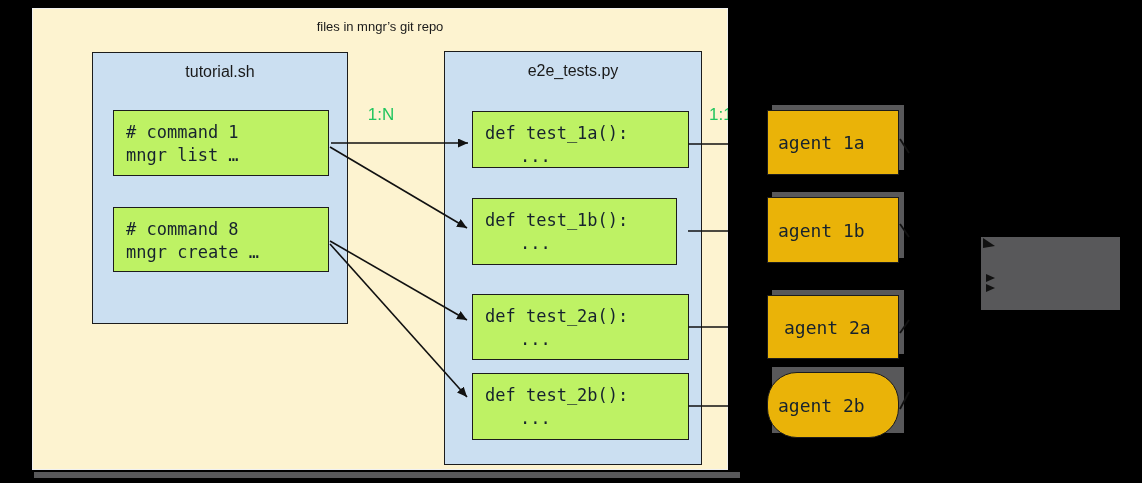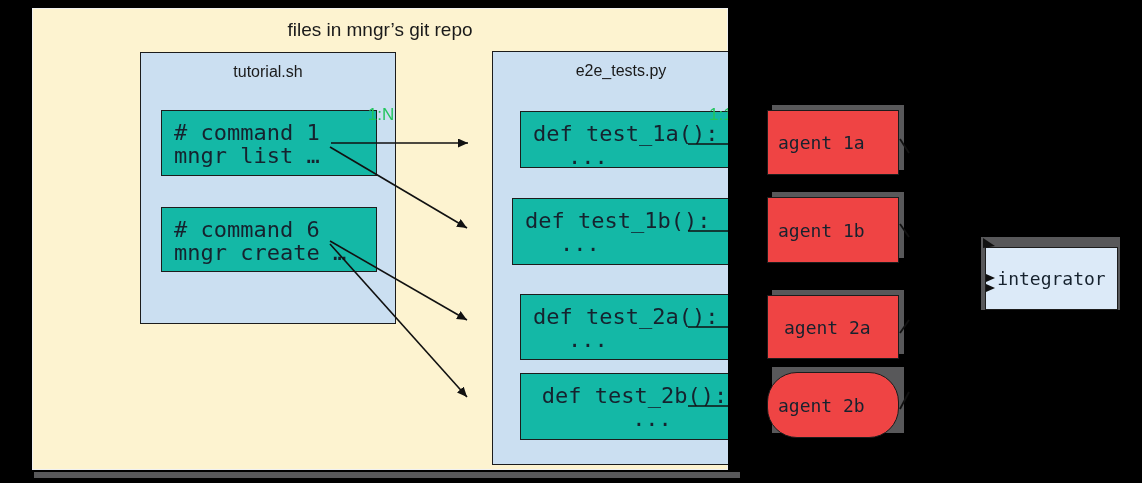--- a/index.html
+++ b/index.html
@@ -9,34 +9,34 @@
     font-family:"Liberation Sans", sans-serif;
   }
   
   .repo {
     position:absolute; left:32px; top:8px; width:696px; height:462px;
     background:#FDF3D0; border:1.5px solid #f0f0f0; box-sizing:border-box;
     z-index:0;
   }
   .repo-title {
     position:absolute; left:32px; top:19px; width:696px;
-    text-align:center; font-size:19px; color:#1a1a1a; z-index:1;
+    text-align:center; font-size:13px; color:#1a1a1a; z-index:1;
   }
   .file-box {
     position:absolute; background:#CBDFF1;
-    border:1.5px solid #1c1c1c; box-sizing:border-box; z-index:1;margin-left:48px;
+    border:1.5px solid #1c1c1c; box-sizing:border-box; z-index:1;
   }
   .file-title {
     position:absolute; top:10px; left:0; width:100%;
     text-align:center; font-size:16px; color:#1a1a1a;
   }
   .code-box {
-    position:absolute; background:#14b8a6;
+    position:absolute; background:#bef264;
     border:1.3px solid #1c1c1c; box-sizing:border-box;
-    font-family:"DejaVu Sans Mono", monospace; font-size:22px;
+    font-family:"DejaVu Sans Mono", monospace; font-size:17px;
     line-height:23px; color:#16222e; padding:10px 0 0 12px;
   }
   .code-box .indent { margin-left:35px; }
   .edge-label {
     position:absolute; font-size:17px; color:#22c55e; z-index:2;
   }
   
   .arrows { position:absolute; left:0; top:0; z-index:2; }
   .fragments { position:absolute; left:0; top:0; z-index:6; }
   
@@ -44,21 +44,21 @@
     position:absolute; left:728px; top:0; width:414px; height:483px;
     background:#000000; z-index:3;
   }
   .repo-bottom-shadow {
     position:absolute; left:34px; top:472px; width:706px; height:6px;
     background:#58585A; z-index:4;
   }
   
   .float-shadow { position:absolute; background:#58585A; z-index:4; }
   .agent-box {
-    position:absolute; width:132px; background:#ef4444;
+    position:absolute; width:132px; background:#eab308;
     border:1.5px solid #1c1c1c; box-sizing:border-box; z-index:5;
     display:flex; align-items:center; padding-left:10px;
     font-family:"DejaVu Sans Mono", monospace; font-size:18px; color:#16222e;
   }
   .integrator-box {
     position:absolute; left:985px; top:247px; width:133px; height:63px;
     background:#DCEAF8; border:1.5px solid #1c1c1c; box-sizing:border-box;
     z-index:5; display:flex; align-items:center; justify-content:center;
     font-family:"DejaVu Sans Mono", monospace; font-size:18px; color:#16222e;
   }
@@ -71,40 +71,40 @@
   <div class="repo"></div>
   <div class="repo-title">files in mngr’s git repo</div>
 
   <div class="file-box" style="left:92px; top:52px; width:256px; height:272px;">
     <div class="file-title">tutorial.sh</div>
     <div class="code-box" style="left:20px; top:57px; width:216px; height:66px;">
       <div># command 1</div>
       <div>mngr list …</div>
     </div>
     <div class="code-box" style="left:20px; top:154px; width:216px; height:65px;">
-      <div># command 6</div>
+      <div># command 8</div>
       <div>mngr create …</div>
     </div>
   </div>
 
   <div class="file-box" style="left:444px; top:51px; width:258px; height:414px;">
     <div class="file-title">e2e_tests.py</div>
     <div class="code-box" style="left:27px; top:59px; width:217px; height:57px;">
       <div>def test_1a():</div>
       <div class="indent">...</div>
     </div>
-    <div class="code-box" style="left:19px; top:146px; width:256px; height:67px;">
+    <div class="code-box" style="left:27px; top:146px; width:205px; height:67px;">
       <div>def test_1b():</div>
       <div class="indent">...</div>
     </div>
     <div class="code-box" style="left:27px; top:242px; width:217px; height:66px;">
       <div>def test_2a():</div>
       <div class="indent">...</div>
     </div>
-    <div class="code-box" style="left:27px; top:321px; width:217px; height:67px;text-align:center;">
+    <div class="code-box" style="left:27px; top:321px; width:217px; height:67px;">
       <div>def test_2b():</div>
       <div class="indent">...</div>
     </div>
   </div>
 
   <svg class="arrows" width="1142" height="483">
     <defs>
       <marker id="ah" markerUnits="userSpaceOnUse" markerWidth="11" markerHeight="10" refX="10" refY="4.5" orient="auto">
         <path d="M0,0 L10,4.5 L0,9 z" fill="#111111"></path>
       </marker>
@@ -139,23 +139,20 @@
   <div class="agent-box" style="left:767px; top:295px; height:64px;padding-left:16px;">
     <span>agent 2a</span>
   </div>
 
   <div class="float-shadow" style="left:772px; top:367px; width:132px; height:66px;"></div>
   <div class="agent-box" style="left:767px; top:372px; height:66px;border-radius:30px;">
     <span>agent 2b</span>
   </div>
 
   <div class="float-shadow" style="left:981px; top:237px; width:139px; height:73px;"></div>
-  <div class="integrator-box">
-    <span>integrator</span>
-  </div>
 
   <svg class="fragments" width="1142" height="483">
     <line x1="900" y1="139" x2="909" y2="153" stroke="#111111" stroke-width="1.8"></line>
     <line x1="900" y1="224" x2="909" y2="237" stroke="#111111" stroke-width="1.8"></line>
     <line x1="900" y1="333" x2="909" y2="320" stroke="#111111" stroke-width="1.8"></line>
     <line x1="900" y1="409" x2="909" y2="392" stroke="#111111" stroke-width="1.8"></line>
     <path d="M986,274 l9,4 l-9,4 z" fill="#111111"></path>
     <path d="M986,284 l9,4 l-9,4 z" fill="#111111"></path>
     <path d="M983,238 l12,8 l-12,2 z" fill="#111111"></path>
   </svg>

